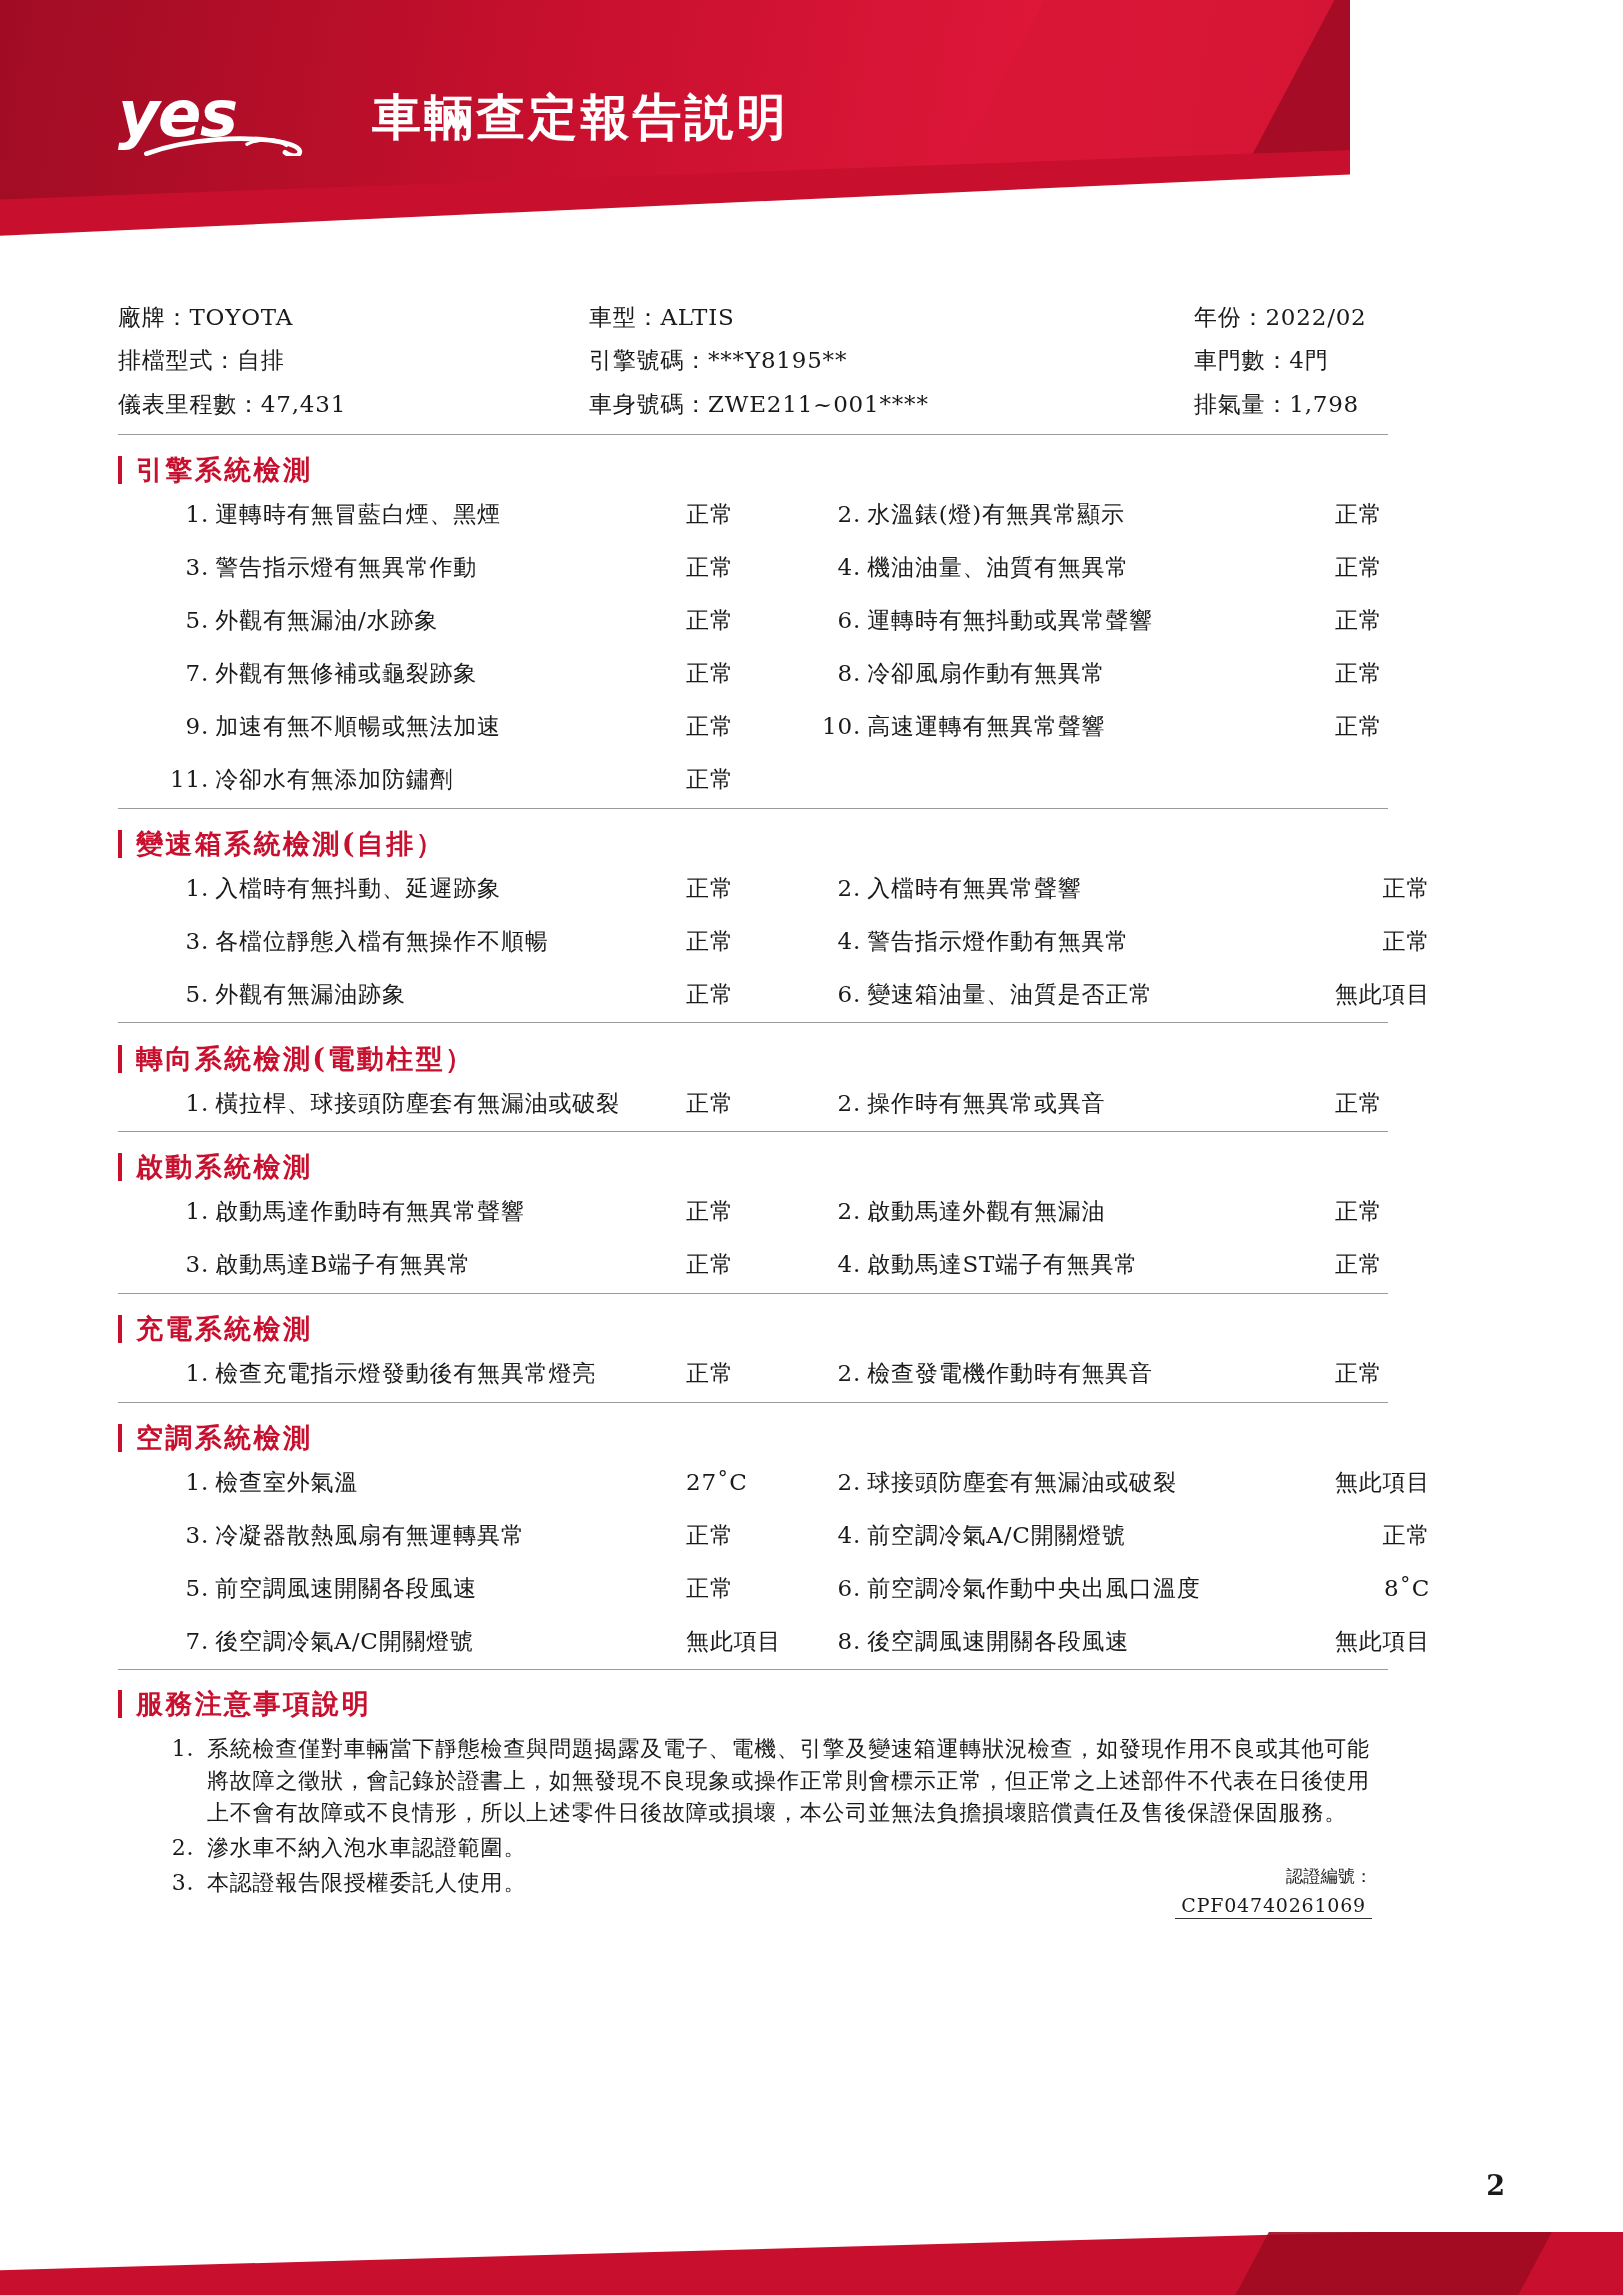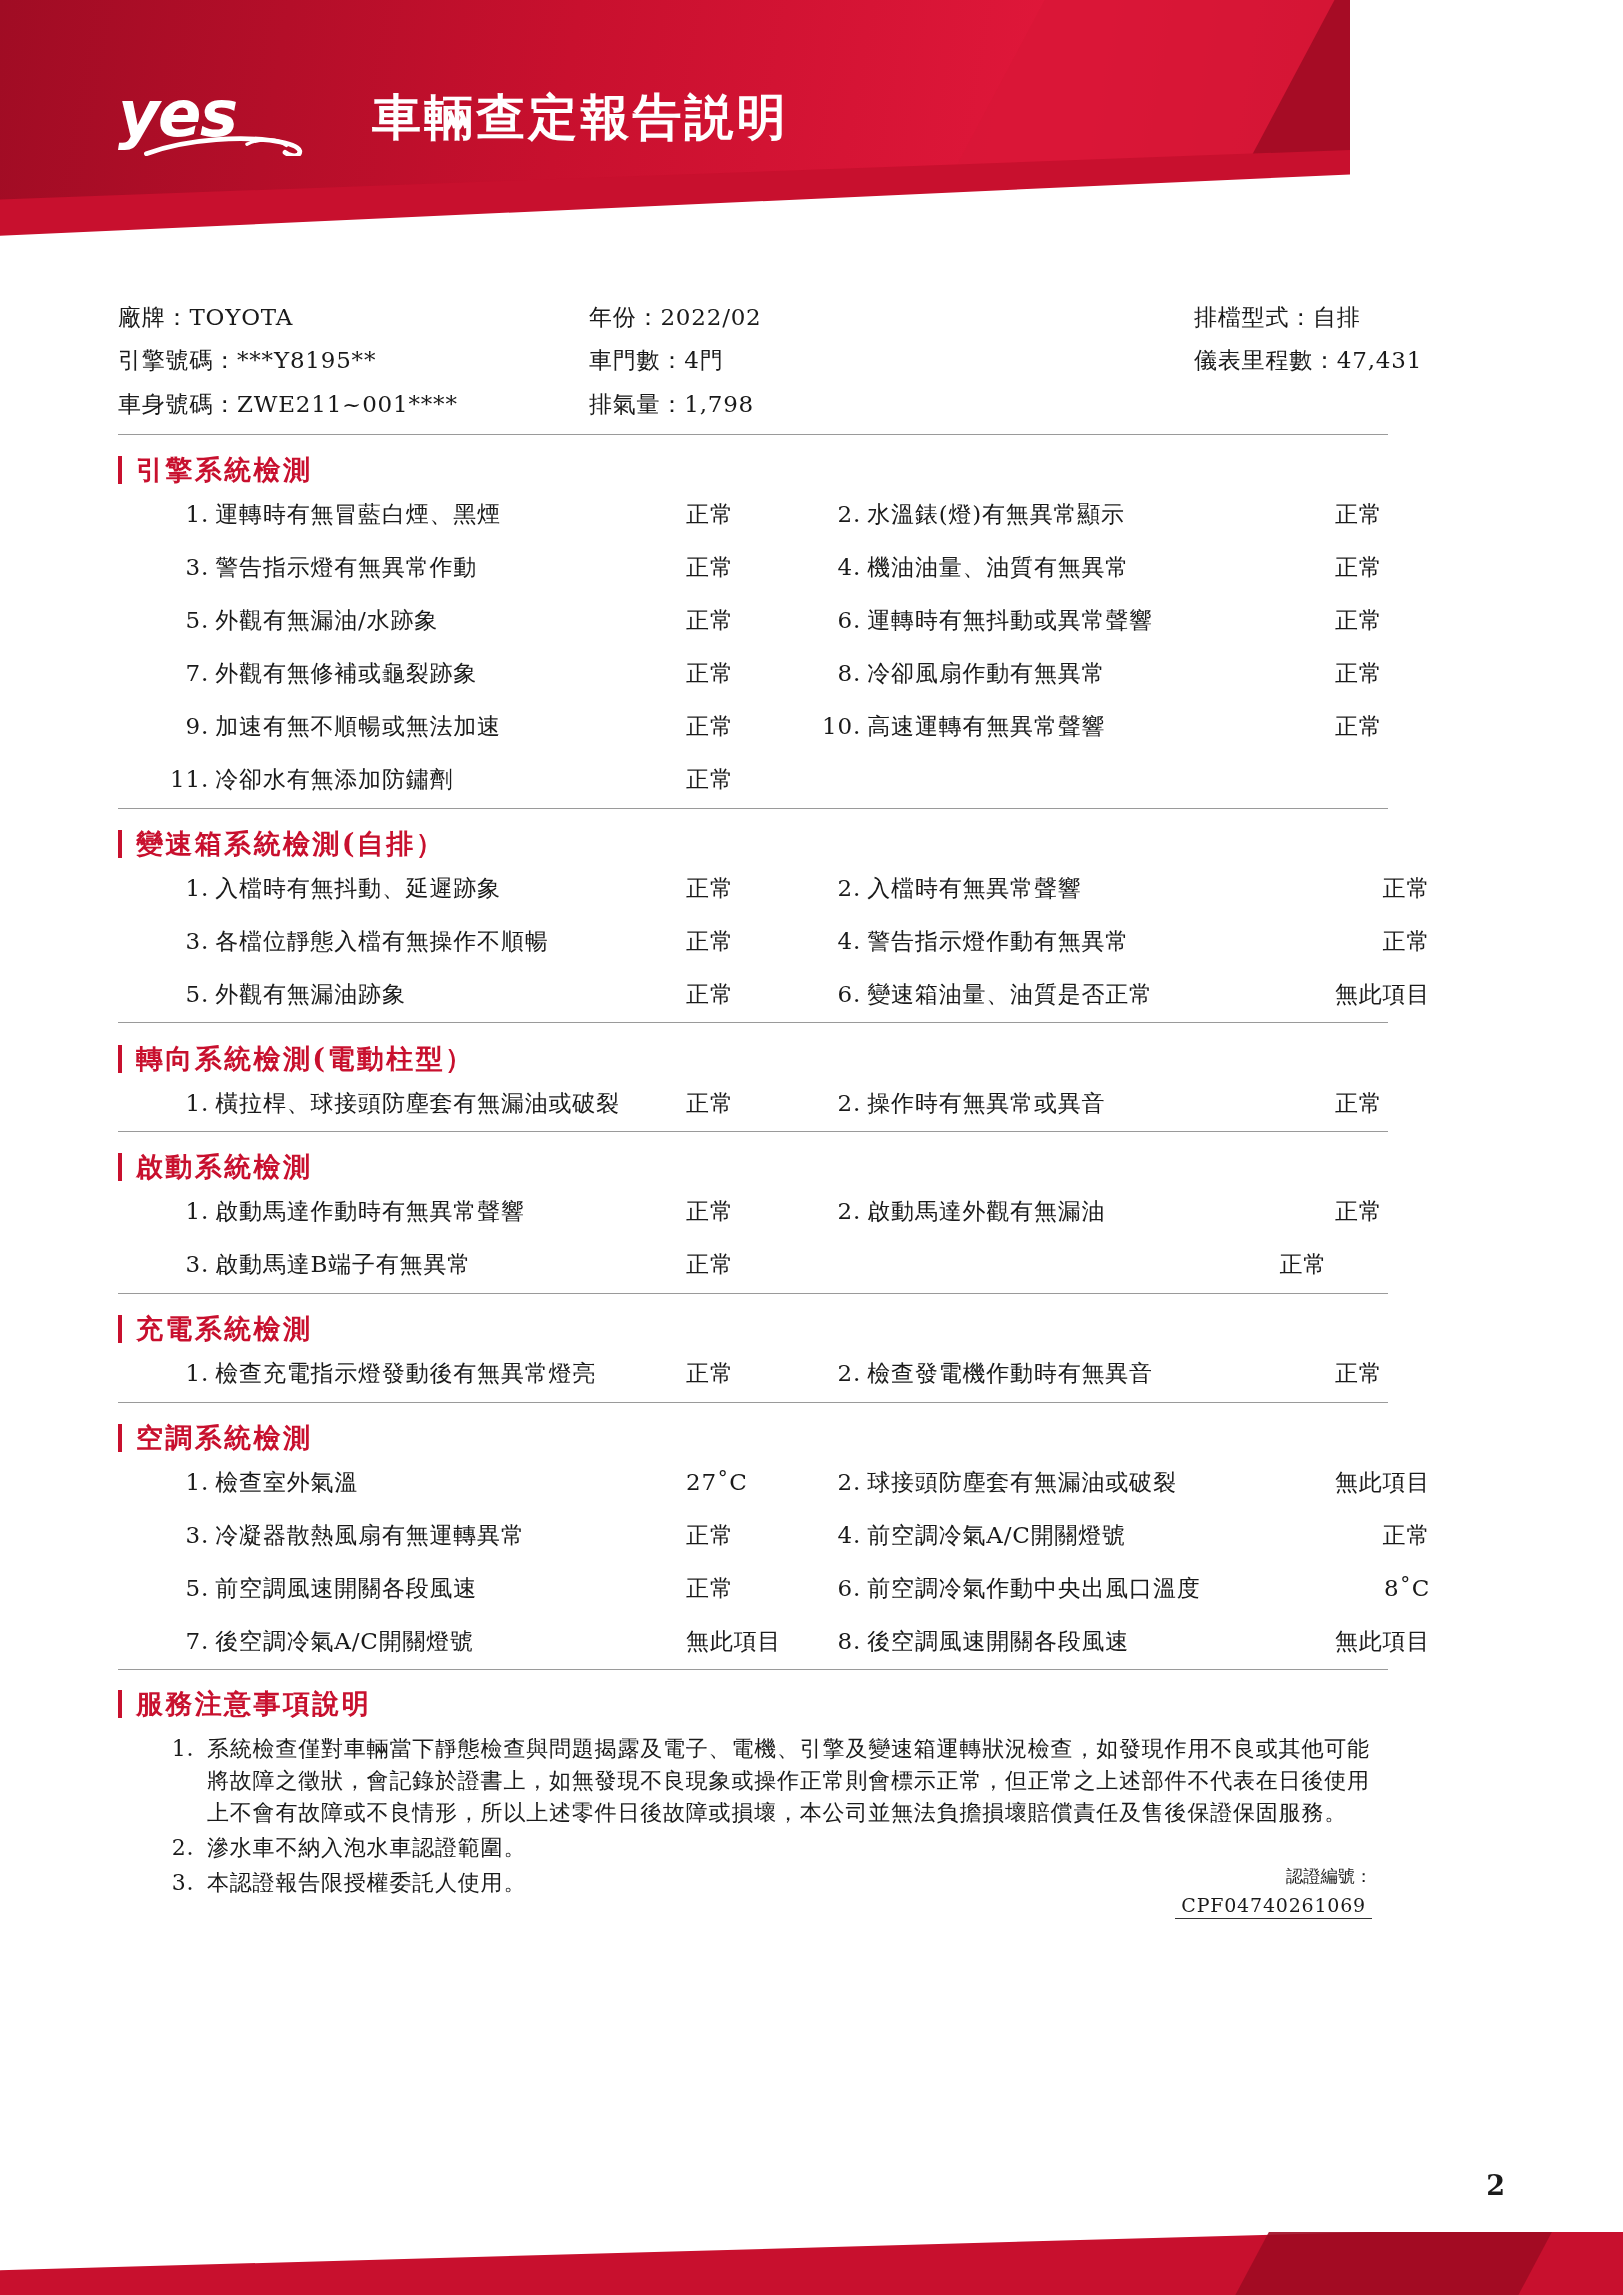--- a/index.html
+++ b/index.html
@@ -264,20 +264,21 @@
       </svg>
     </div>
     <div class="hdr-title">車輛查定報告説明</div>
   </div>
 </div>
 
 <div class="page">
 
   <div class="vehicle-info">
     <div class="vi-cell"><span>廠牌：</span><span class="v">TOYOTA</span></div>
+    <div class="vi-cell"><span>車型：</span><span class="v">ALTIS</span></div>
     <div class="vi-cell"><span>年份：</span><span class="v">2022/02</span></div>
 
     <div class="vi-cell"><span>排檔型式：</span><span class="v">自排</span></div>
     <div class="vi-cell"><span>引擎號碼：</span><span class="v">***Y8195**</span></div>
     <div class="vi-cell"><span>車門數：</span><span class="v">4門</span></div>
 
     <div class="vi-cell"><span>儀表里程數：</span><span class="v">47,431</span></div>
     <div class="vi-cell"><span>車身號碼：</span><span class="v">ZWE211~001****</span></div>
     <div class="vi-cell"><span>排氣量：</span><span class="v">1,798</span></div>
   </div>
@@ -362,20 +363,21 @@
       <span>啟動系統檢測</span>
     </div>
     <div class="items">
       <div class="it-label"><span class="it-num">1.</span><span>啟動馬達作動時有無異常聲響</span></div>
       <div class="it-val c1">正常</div>
       <div class="it-label"><span class="it-num">2.</span><span>啟動馬達外觀有無漏油</span></div>
       <div class="it-val c2">正常</div>
 
       <div class="it-label"><span class="it-num">3.</span><span>啟動馬達B端子有無異常</span></div>
       <div class="it-val c1">正常</div>
+      <div class="it-label"><span class="it-num">4.</span><span>啟動馬達ST端子有無異常</span></div>
       <div class="it-val c2">正常</div>
     </div>
   </div>
 
   <div class="section">
     <div class="sec-title">
       <span class="sec-bar"></span>
       <span>充電系統檢測</span>
     </div>
     <div class="items">

